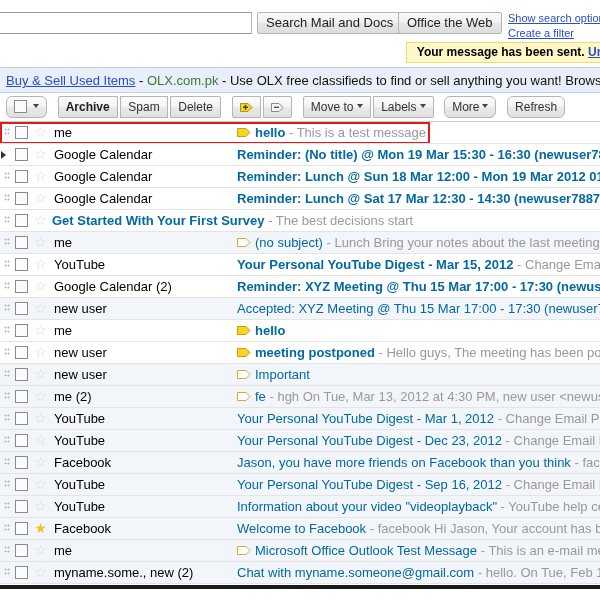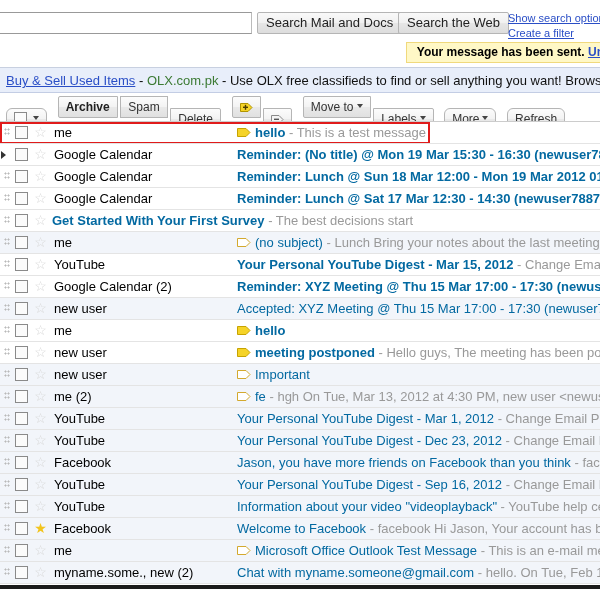--- a/index.html
+++ b/index.html
@@ -131,21 +131,21 @@
     font-size: 12px;
     line-height: 20px;
     height: 22px;
     padding: 0 7px;
     box-sizing: border-box;
     cursor: pointer;
     vertical-align: top;
     margin-left: -1px;
   }
   .tbtn:first-child { margin-left: 0; border-radius: 2px 0 0 2px; }
-  .tbtn:last-child { border-radius: 0 2px 2px 0; margin-top: 12px; }
+  .tbtn:last-child { border-radius: 0 2px 2px 0; }
   .tgroup.single .tbtn { border-radius: 6px; }
   .tbtn.bold { font-weight: bold; color: #222; }
 
   .selbox {
     display: inline-block;
     width: 13px; height: 13px;
     border: 1px solid #8a8a8a;
     background: #fbfbfb;
     vertical-align: -2px;
     margin-right: 3px;
@@ -266,21 +266,21 @@
   }
 </style>
 </head>
 <body>
 
 <div id="app">
 
   <div class="search-area">
     <input class="search-input" type="text" value="" style="">
     <button class="btn btn-search-mail">Search Mail and Docs</button>
-    <button class="btn btn-search-web">Search the Web</button>
+    <button class="btn btn-search-web">Office the Web</button>
     <div class="search-links">
       <a href="#">Show search option</a>
       <a href="#">Create a filter</a>
     </div>
     <div class="notice-bar">
       <div class="notice"><span>Your message has been sent. </span><a href="#">Un</a></div>
     </div>
   </div>
 
   <div class="ad-bar"><a href="#" class="ad-title">Buy &amp; Sell Used Items</a><span> - </span><span class="ad-url">OLX.com.pk</span><span> - </span><span class="ad-text">Use OLX free classifieds to find or sell anything you want! Browse Now</span></div>

